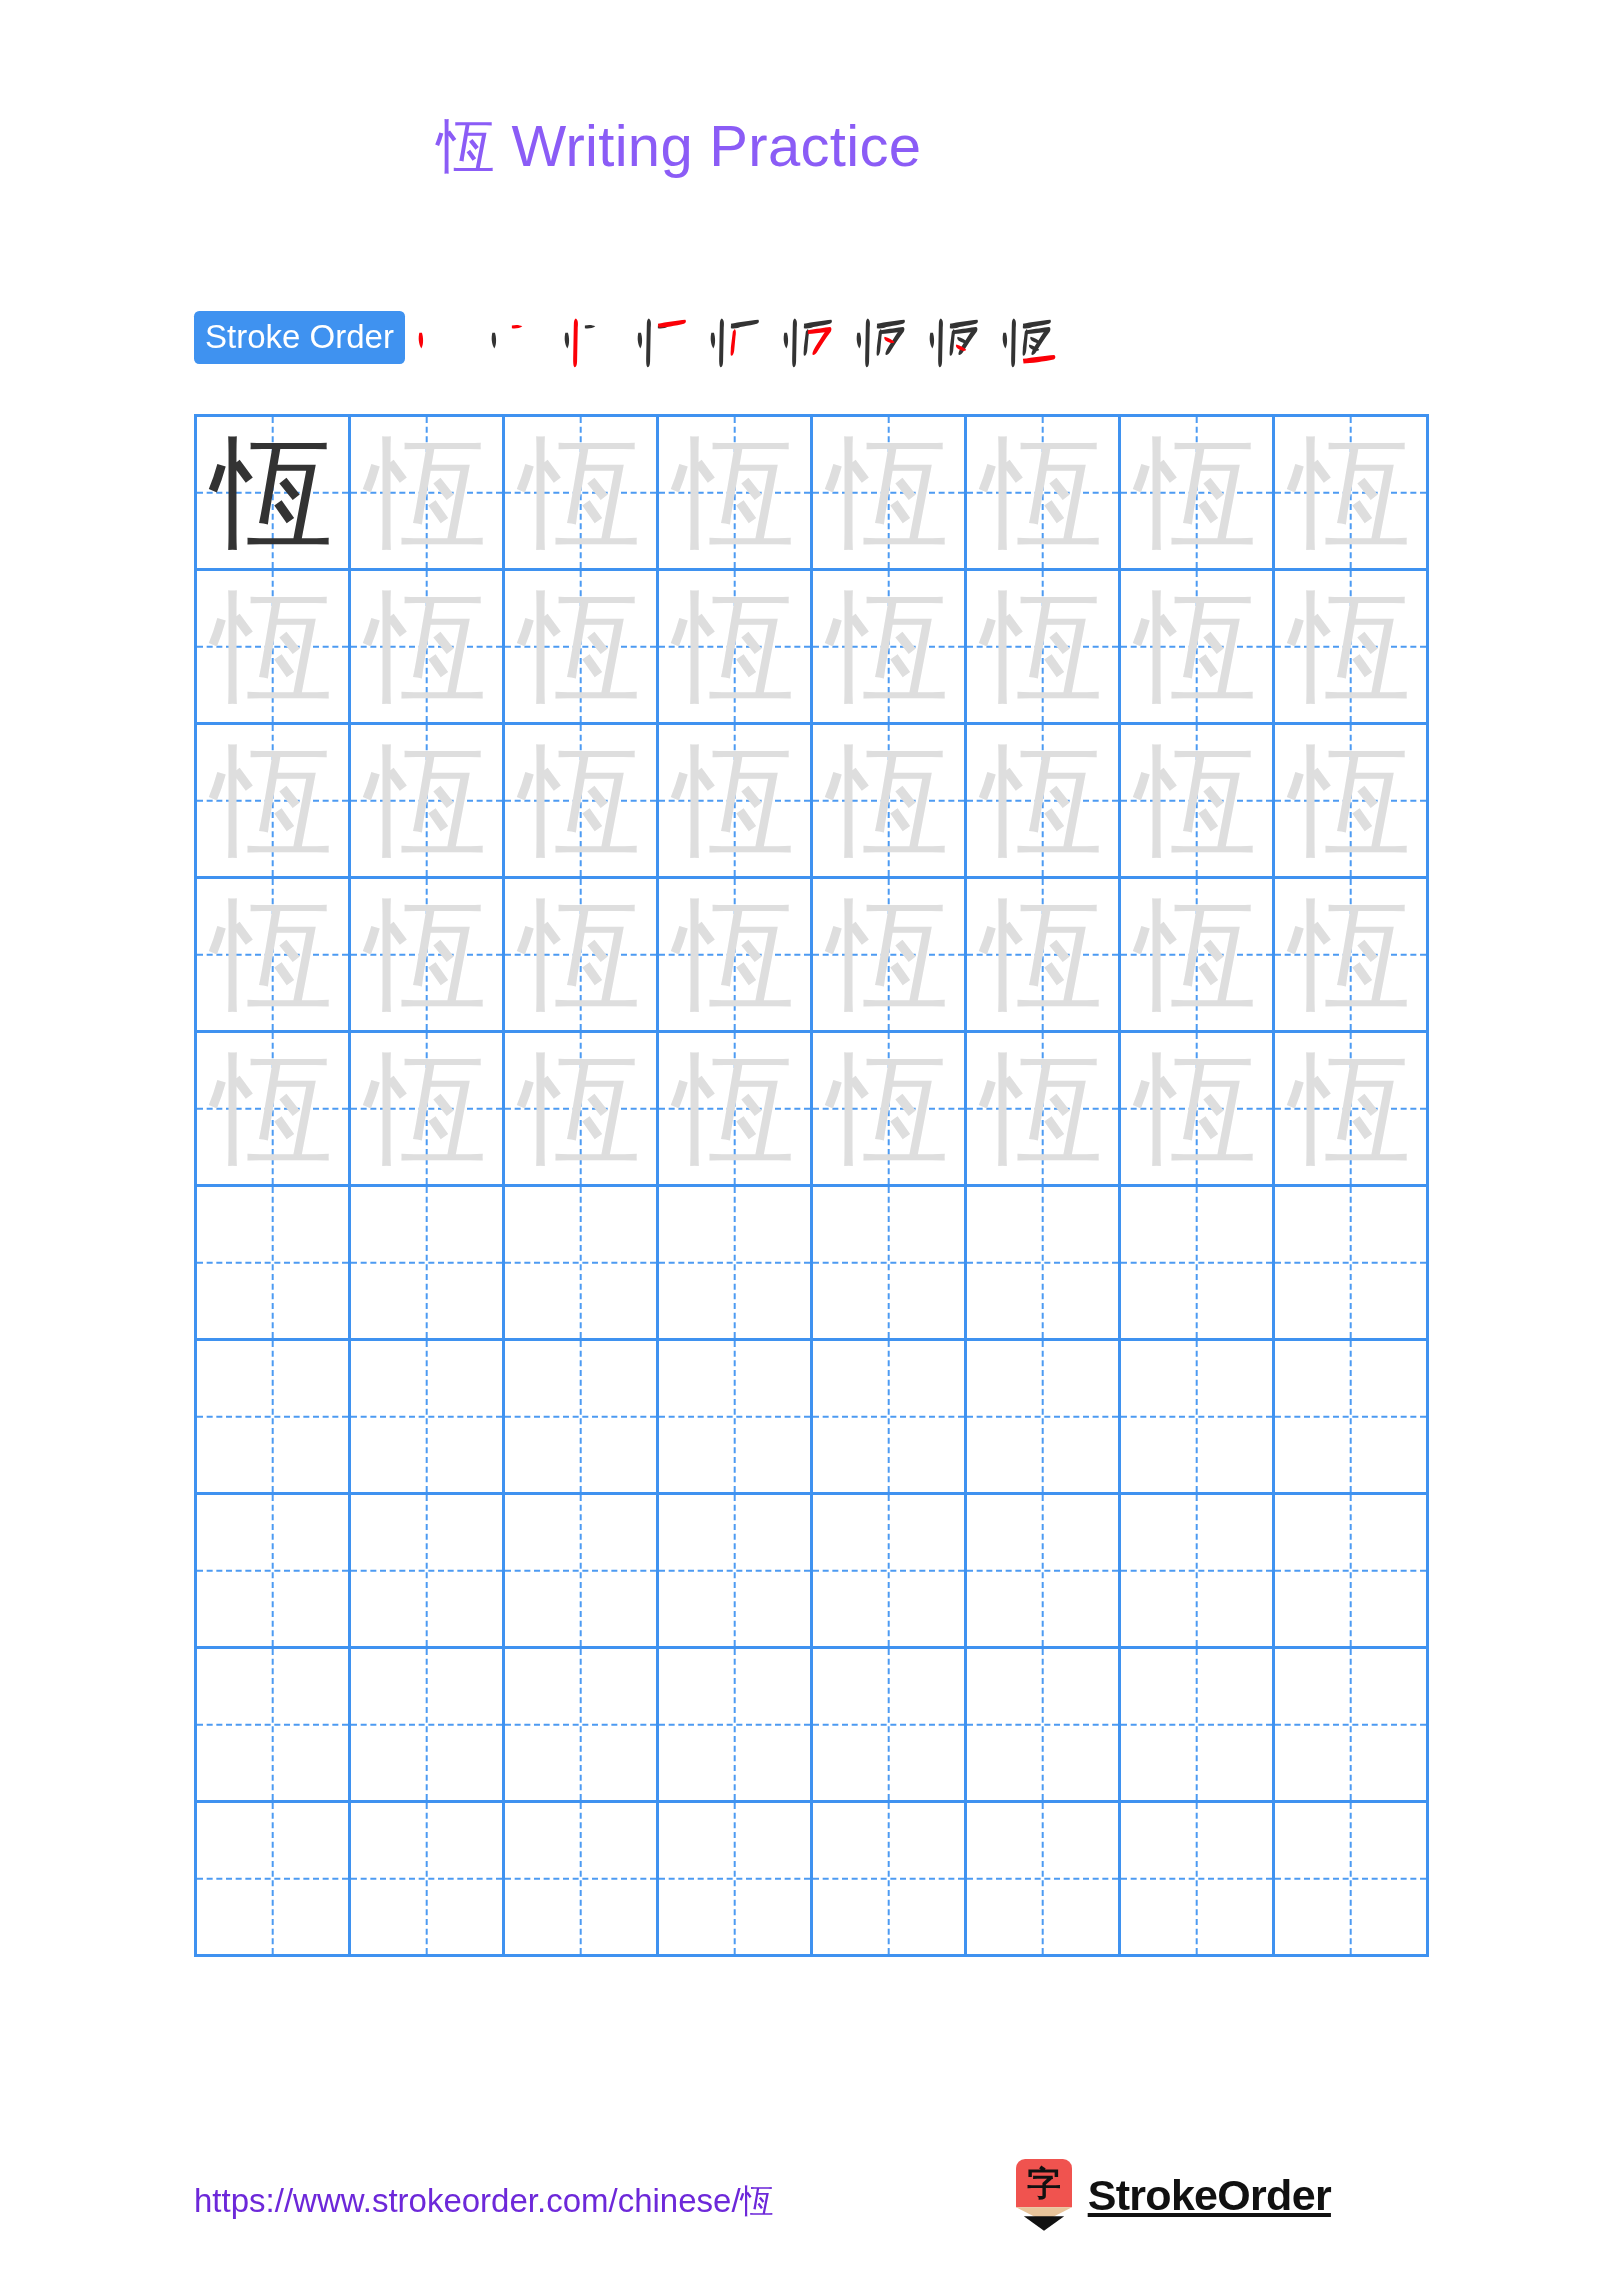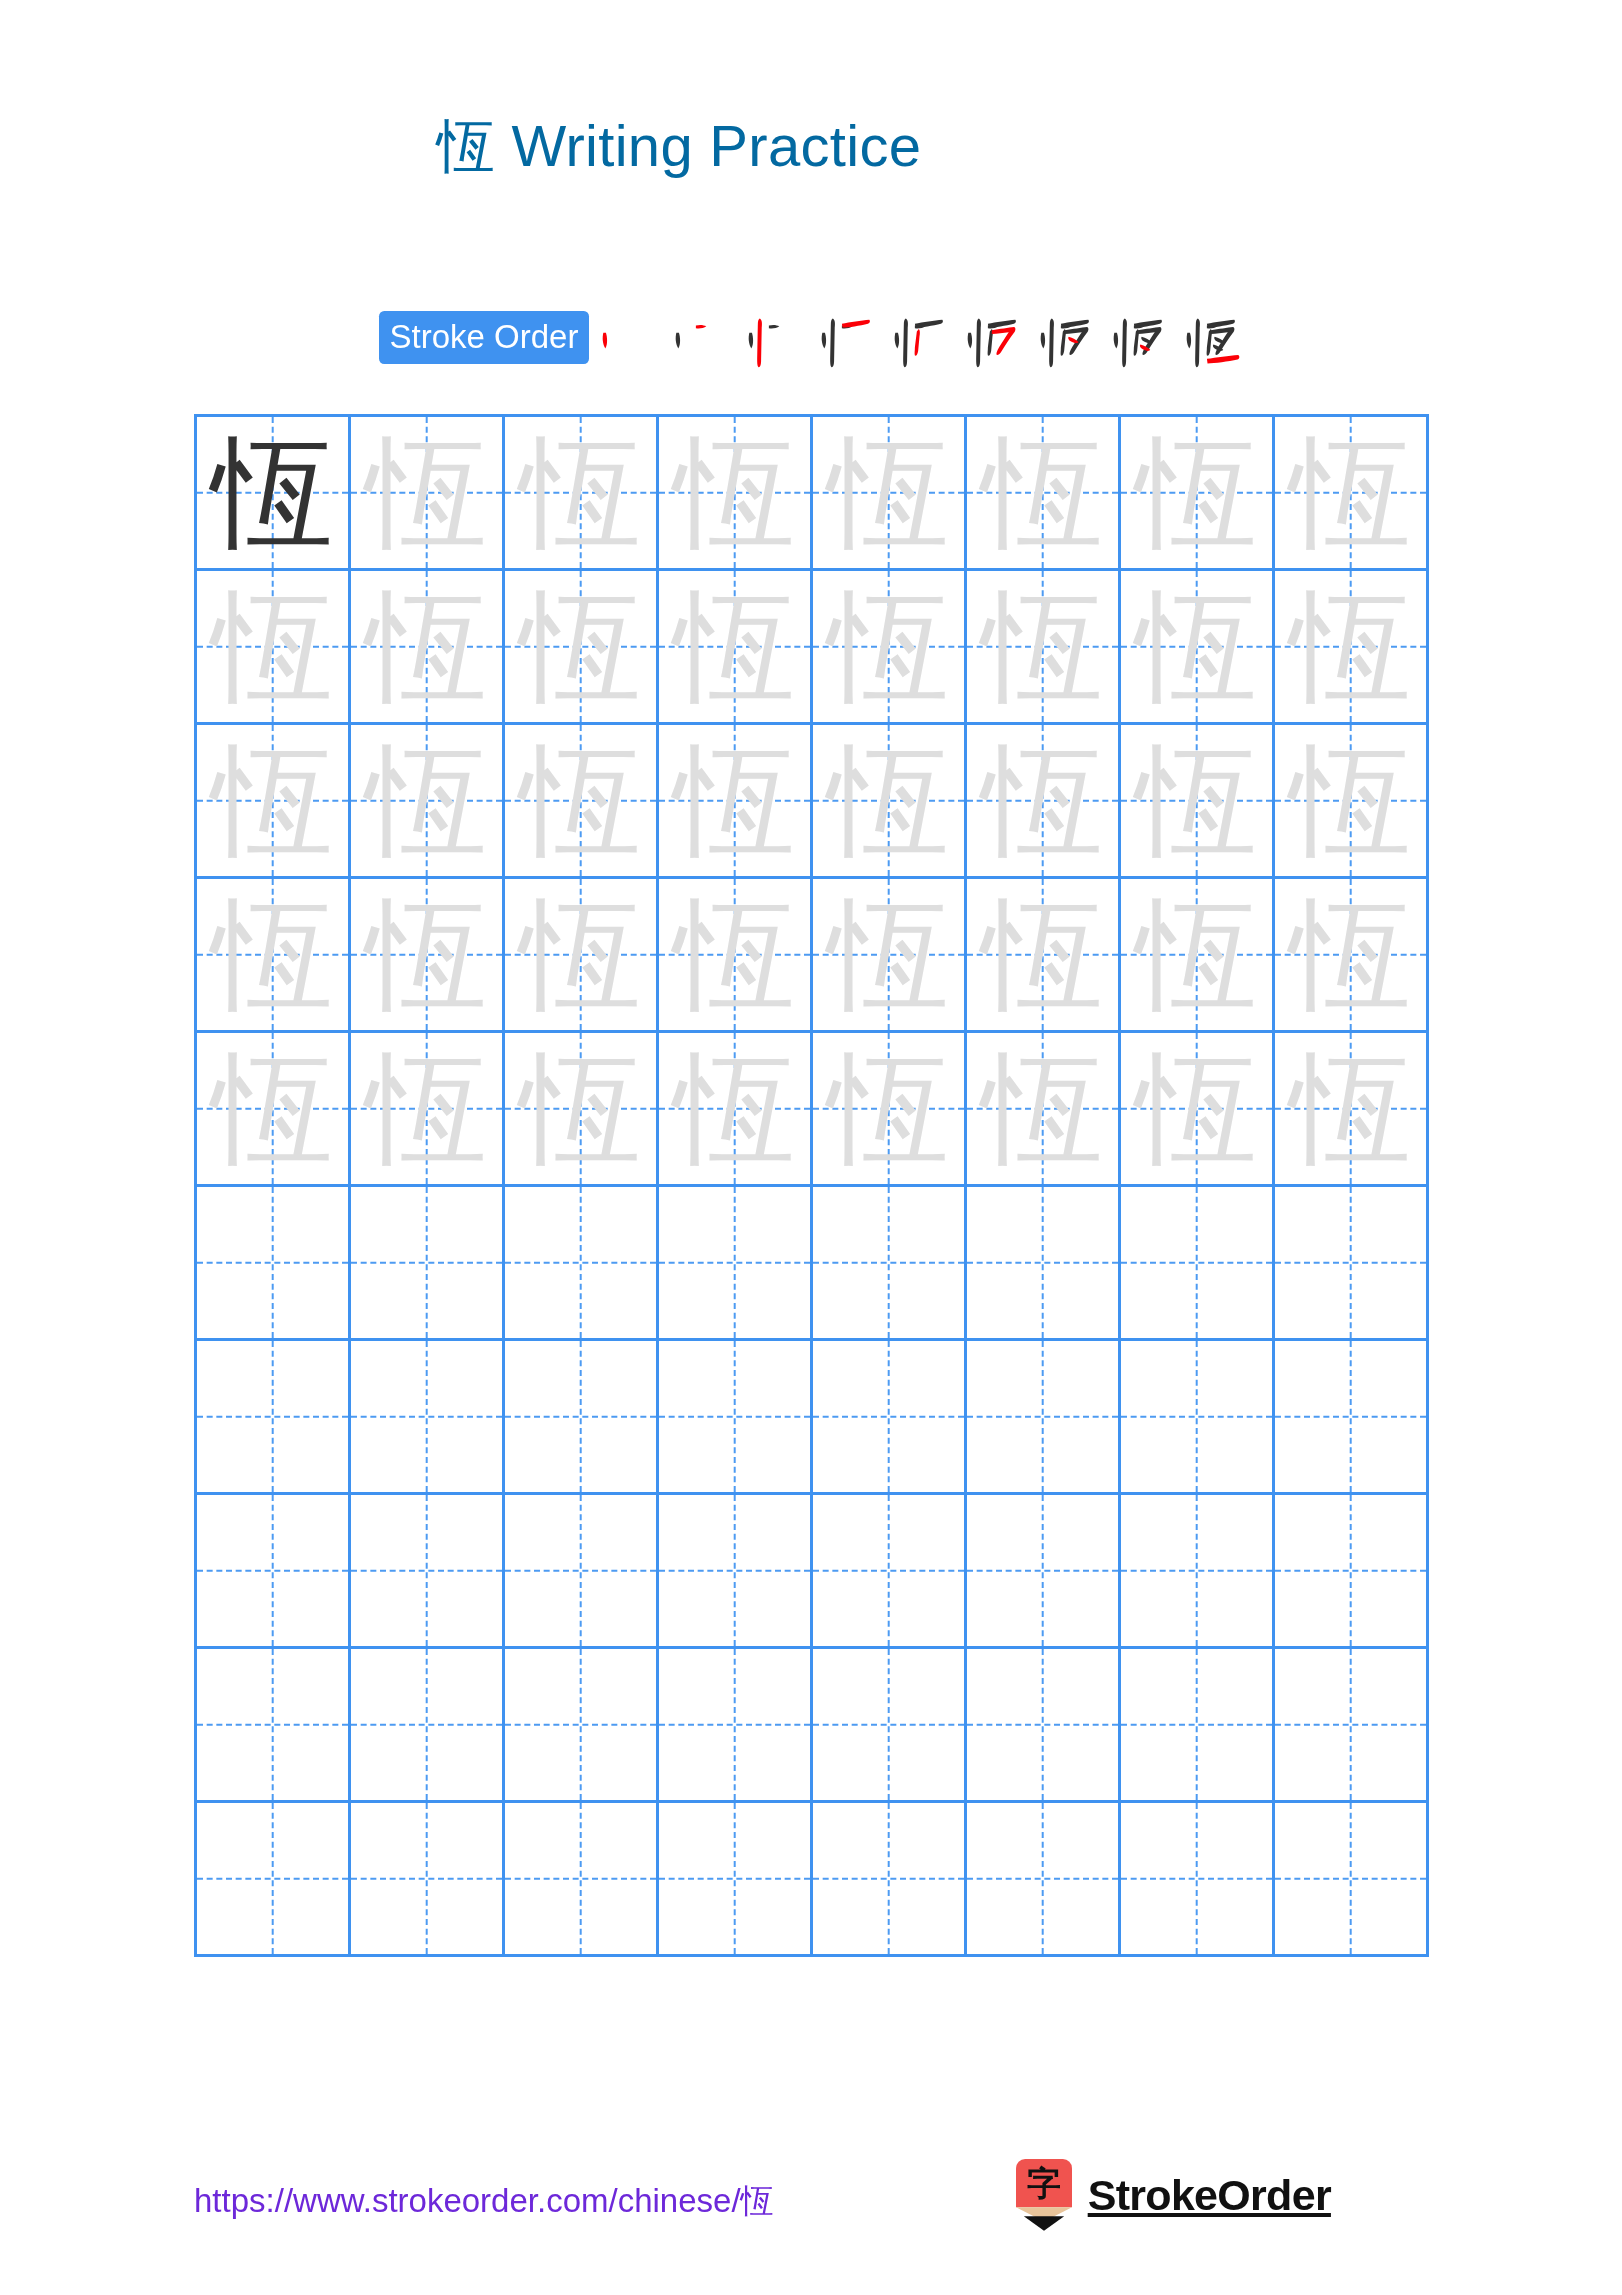--- a/index.html
+++ b/index.html
@@ -16,39 +16,38 @@
   }
 
   
   #page-title {
     position: absolute;
     top: 108px;
     left: 0;
     width: 1358px;
     text-align: center;
     font-size: 58px;
-    color: #0369a1;
+    color: #8b5cf6;
     font-weight: 400;
     letter-spacing: 0.3px;
     white-space: nowrap;
   }
   #page-title .title-char {
     font-family: "DejaVu Sans", sans-serif;
   }
 
   
   #stroke-order-row {
     position: absolute;
     top: 305px;
     left: 194px;
     width: 1237px;
     height: 65px;
     display: flex;
     align-items: center;
-    justify-content: center;
   }
   #stroke-order-badge {
     background: #3f92f0;
     color: #ffffff;
     font-size: 33px;
     line-height: 1;
     padding: 8.5px 11px 11px 11px;
     border-radius: 5.2px;
     white-space: nowrap;
     flex: 0 0 auto;

